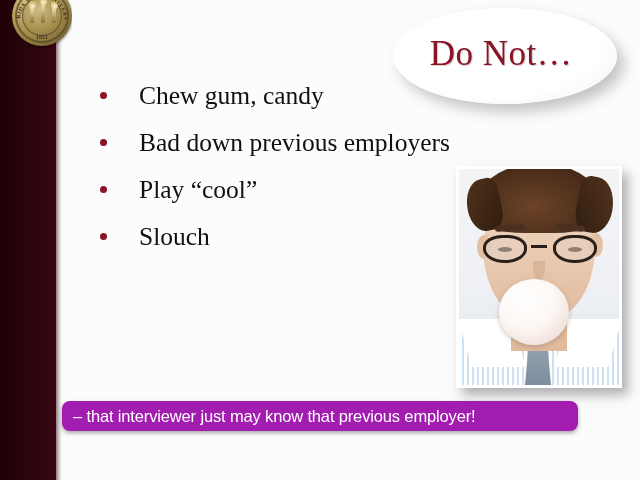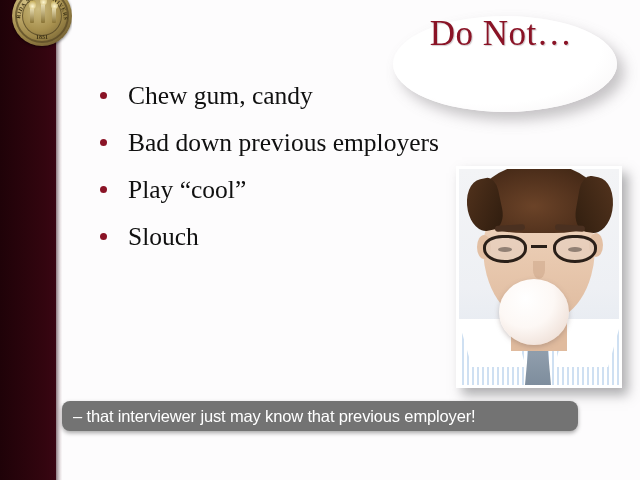--- a/index.html
+++ b/index.html
@@ -84,27 +84,27 @@
   }
   #seal-arc-top text, #seal-year {
     fill: #3c3114;
     font-family: "Liberation Serif", serif;
     font-weight: bold;
   }
 
   
   #title-ellipse {
     position: absolute;
-    left: 393px; top: 16px;
+    left: 393px; top: 8px;
     width: 224px; height: 96px;
     border-radius: 50%;
     background: radial-gradient(ellipse at 42% 34%, #ffffff 0%, #ffffff 62%, #f7f5f6 88%, #eceaec 100%);
     box-shadow: 7px 8px 14px rgba(120,115,120,.42);
     display: flex;
-    align-items: flex-start;
+    align-items: center;
     justify-content: center;
   }
   #title-text {
     font-family: "Liberation Serif", serif;
     font-size: 35px;
     color: #8a1326;
     letter-spacing: .5px;
     white-space: nowrap;
     text-shadow: 1px 1px 1px rgba(120,100,105,.35);
     transform: translate(-4px, -2px);
@@ -114,20 +114,21 @@
   #bullets {
     position: absolute;
     left: 100px; top: 72px;
     width: 360px;
   }
   .bullet-row {
     position: relative;
     height: 47px;
     display: flex;
     align-items: center;
+    gap: 11px;
   }
   .bullet-dot {
     width: 7px; height: 7px;
     border-radius: 50%;
     background: #8a1326;
     flex: 0 0 auto;
     margin-right: 21px;
   }
   .bullet-label {
     font-family: "Liberation Serif", serif;
@@ -283,21 +284,21 @@
     border-radius: 3px;
     background: #6c7a8a;
   }
 
   
   #caption-bar {
     position: absolute;
     left: 62px; top: 401px;
     width: 516px; height: 30px;
     border-radius: 8px;
-    background: #737373;
+    background: #a21caf;
     box-shadow: 0 2px 4px rgba(0,0,0,.35);
     display: flex;
     align-items: center;
     box-sizing: border-box;
     padding: 0 11px;
   }
   #caption-text {
     font-family: "Liberation Sans", sans-serif;
     font-size: 16.5px;
     color: #ffffff;

